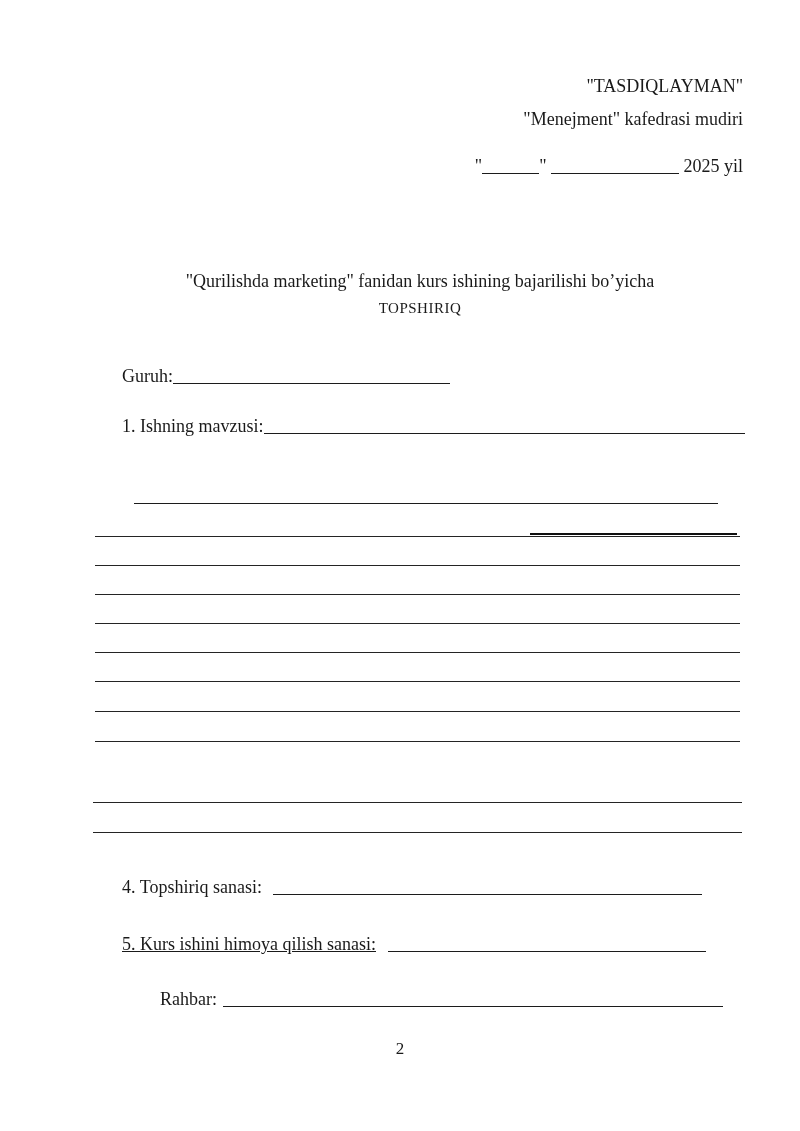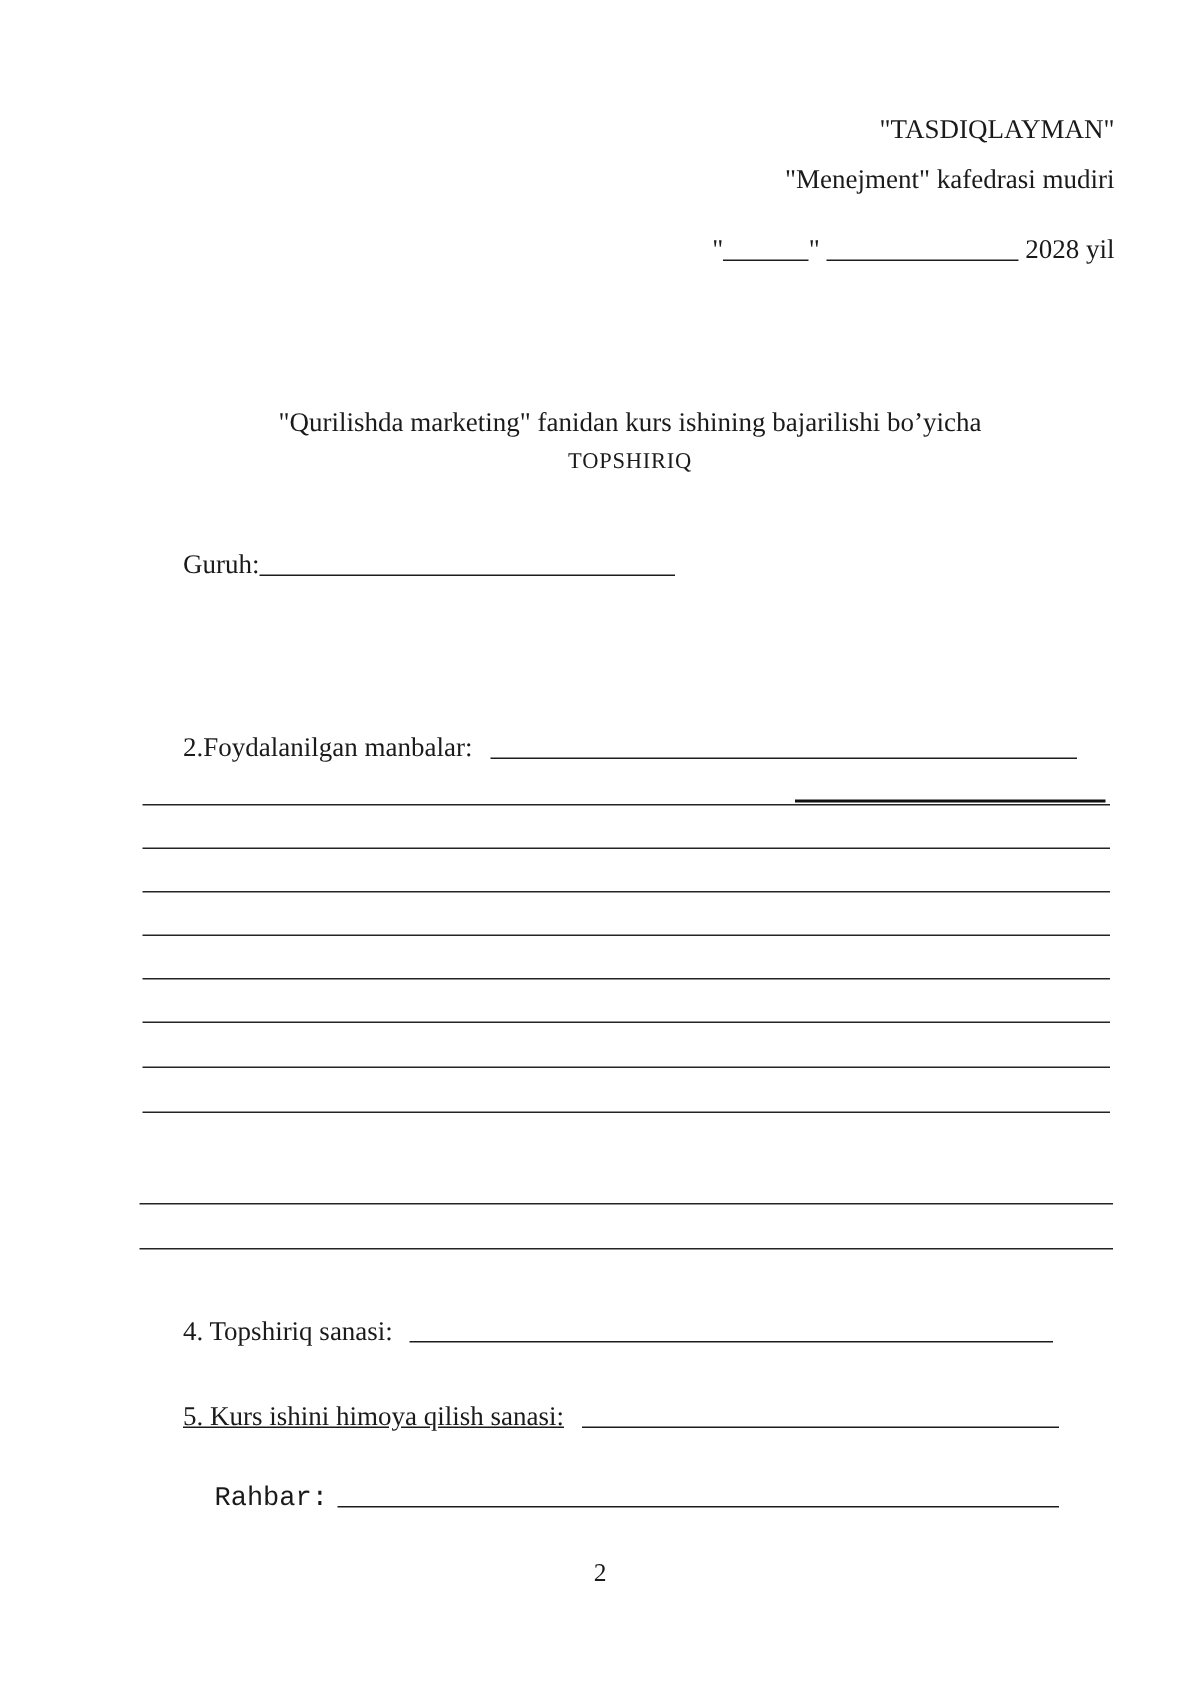--- a/index.html
+++ b/index.html
@@ -60,34 +60,37 @@
 <div class="page">
 
   <div class="abs appr" style="top:75px;">"TASDIQLAYMAN"</div>
 
   <div class="abs appr" style="top:108px;">"Menejment" kafedrasi mudiri</div>
 
 
   <div class="abs appr" style="top:155px;">
     <span>"</span><span class="ul" style="width:57px;"></span><span>"</span>
     <span class="ul" style="width:128px;"></span>
-    <span>2028 yil</span>
+    <span>2025 yil</span>
   </div>
 
   <div class="abs center-block" style="top:270px;">"Qurilishda marketing" fanidan kurs ishining bajarilishi bo’yicha</div>
   <div class="abs center-block heading" style="top:295px;">TOPSHIRIQ</div>
 
   <div class="row" style="left:122px; top:365px; width:328px;">
     <span class="lbl">Guruh:</span>
     <span class="ul-flex"></span>
   </div>
 
+  <div class="row" style="left:122px; top:415px; width:623px;">
+    <span class="lbl">1. Ishning mavzusi:</span>
+    <span class="ul-flex"></span>
+  </div>
 
   <div class="row" style="left:122px; top:487px; width:596px;">
-    <span class="lbl">2.Foydalanilgan manbalar:</span>
     <span class="ul-flex" style="margin-left:12px;"></span>
   </div>
 
   <div class="rule" style="top:536px; left:95px; width:645px;"></div>
   <div class="rule rule-thick" style="top:533px; left:530px; width:207px;"></div>
   <div class="rule" style="top:565px; left:95px; width:645px;"></div>
   <div class="rule" style="top:594px; left:95px; width:645px;"></div>
   <div class="rule" style="top:623px; left:95px; width:645px;"></div>
   <div class="rule" style="top:652px; left:95px; width:645px;"></div>
   <div class="rule" style="top:681px; left:95px; width:645px;"></div>
@@ -101,20 +104,20 @@
   <div class="row" style="left:122px; top:876px; width:580px;">
     <span class="lbl">4. Topshiriq sanasi:</span>
     <span class="ul-flex" style="margin-left:11px;"></span>
   </div>
 
   <div class="row" style="left:122px; top:933px; width:584px;text-decoration:underline;">
     <span class="lbl">5. Kurs ishini himoya qilish sanasi:</span>
     <span class="ul-flex" style="margin-left:12px;"></span>
   </div>
 
-  <div class="row" style="left:143px; top:988px; width:563px;font-family:Liberation Mono, monospace;">
+  <div class="row" style="left:160px; top:988px; width:563px;">
     <span class="lbl">Rahbar:</span>
     <span class="ul-flex" style="margin-left:6px;"></span>
   </div>
 
   <div class="abs page-num" style="top:1038px;">2</div>
 
 </div>
 
 </body></html>

